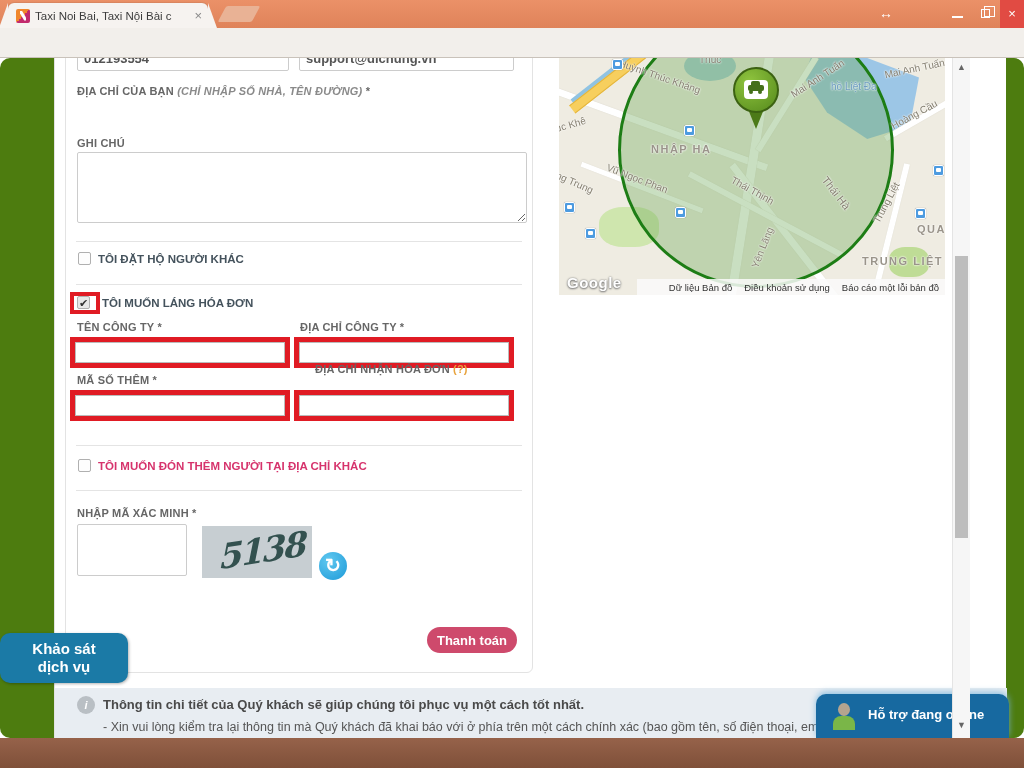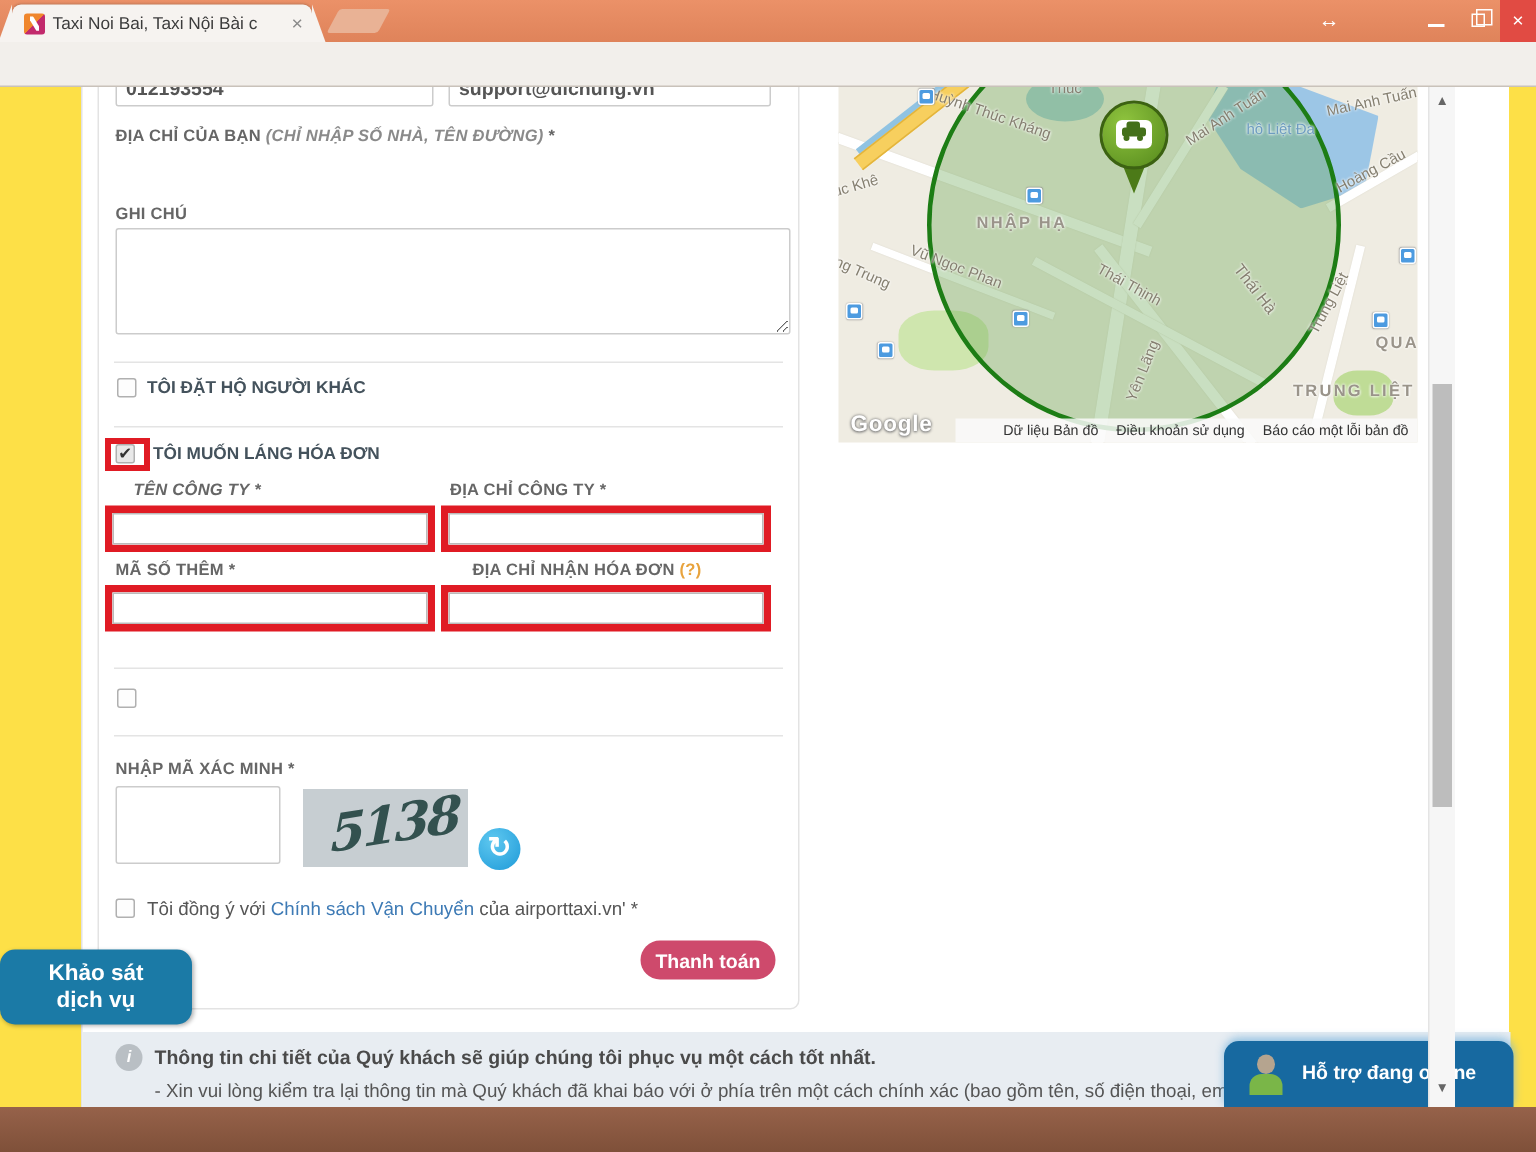--- a/index.html
+++ b/index.html
@@ -30,21 +30,21 @@
   #doc-icon { width:10px; height:13px; border:1px solid #9a9a9a; border-radius:1px; margin:0 8px 0 2px; position:relative; flex:none;}
   #doc-icon:before{content:"";position:absolute;right:-1px;top:-1px;border:3px solid #f2efeb;border-left-color:#9a9a9a;border-bottom-color:#9a9a9a;}
   #url-text { font-size:13px; color:#202020; white-space:nowrap; overflow:hidden; flex:1; }
   #url-text .path { color:#5f6368; }
   #star { font-size:15px; color:#9a948c; margin-left:4px; }
   #menu-btn { position:absolute; left:997px; top:36px; width:18px; height:14px; }
   #menu-btn i, #menu-btn i:before, #menu-btn i:after { position:absolute; width:18px; height:2.5px; background:#6a6a6a; content:""; display:block;}
   #menu-btn i { top:0; } #menu-btn i:before { top:5px; } #menu-btn i:after { top:10px; }
 
   
-  #viewport { position:absolute; left:0; top:58px; width:1024px; height:680px; background:#fde047; overflow:hidden; }
+  #viewport { position:absolute; left:0; top:58px; width:1024px; height:680px; background:#4d7c0f; overflow:hidden;border-radius:10px; }
   #content { position:absolute; left:54px; top:0; width:952px; height:680px; background:#fff; border-left:1px solid #e2e2e2; }
 
   #form-card { position:absolute; left:10px; top:-22px; width:468px; height:637px; background:#fff; border:1px solid #e3e3e3; border-radius:6px; }
   .fld { position:absolute; border:1px solid #ccc; border-radius:2px; background:#fff; font-family:"Liberation Sans",sans-serif; font-size:13px; font-weight:bold; color:#555; padding:2px 6px; }
   .lbl { position:absolute; font-size:11px; font-weight:bold; color:#666; letter-spacing:.2px; }
   .lbl .note { font-style:italic; color:#8a8a8a; font-weight:bold;text-align:right; }
   .lbl .help { color:#e8a33d; }
   .hr { position:absolute; left:10px; width:446px; border-top:1px solid #e4e4e4; }
   .cbx { position:absolute; width:13px; height:13px; border:1px solid #b0b0b0; border-radius:2px; background:#fdfdfd; font-size:11px; line-height:12px; text-align:center; color:#333; }
   .cblbl { position:absolute; font-size:11.5px; font-weight:bold; color:#44525c; }
@@ -155,47 +155,44 @@
 
       <div class="hr" style="top:204px;"></div>
       <span class="cbx" style="left:12px; top:215px;"></span>
       <span class="cblbl" style="left:32px; top:216px;">TÔI ĐẶT HỘ NGƯỜI KHÁC</span>
 
       <div class="hr" style="top:247px;"></div>
       <div class="red-annot" style="left:4px; top:255px; width:30px; height:22px;"></div>
       <span class="cbx" style="left:11px; top:259px; background:#e8e8e8;"><span>✔</span></span>
       <span class="cblbl" style="left:36px; top:260px;">TÔI MUỐN LÁNG HÓA ĐƠN</span>
 
-      <div class="lbl" style="left:23px; top:284px;font-style:italic;">TÊN CÔNG TY *</div>
+      <div class="lbl" style="left:11px; top:284px;">TÊN CÔNG TY *</div>
       <div class="lbl" style="left:234px; top:284px;">ĐỊA CHỈ CÔNG TY *</div>
       <div class="red-input" style="left:4px; top:300px; width:220px; height:31px;"><input style=""></div>
       <div class="red-input" style="left:228px; top:300px; width:220px; height:31px;"><input style=""></div>
 
       <div class="lbl" style="left:11px; top:337px;">MÃ SỐ THÊM *</div>
-      <div class="lbl" style="left:234px; top:337px;padding-left:15px;">
+      <div class="lbl" style="left:234px; top:326px;padding-left:15px;">
         <span>ĐỊA CHỈ NHẬN HÓA ĐƠN </span><span class="help">(?)</span>
       </div>
       <div class="red-input" style="left:4px; top:353px; width:220px; height:31px;"><input style=""></div>
       <div class="red-input" style="left:228px; top:353px; width:220px; height:31px;"><input style=""></div>
 
       <div class="hr" style="top:408px;"></div>
       <span class="cbx" style="left:12px; top:422px;"></span>
+      <span class="cblbl pink" style="left:32px; top:423px;">TÔI MUỐN ĐÓN THÊM NGƯỜI TẠI ĐỊA CHỈ KHÁC</span>
       <div class="hr" style="top:453px;"></div>
 
       <div class="lbl" style="left:11px; top:470px;">NHẬP MÃ XÁC MINH *</div>
       <input id="captcha-input" style="">
       <div id="captcha-img">
         <span id="captcha-text">5138</span>
       </div>
       <div id="captcha-refresh">↻</div>
 
-      <div class="agree">
-        <span class="cbx" style="left:-21px; top:0;"></span>
-        <span>Tôi đồng ý với </span><a href="#">Chính sách Vận Chuyển</a><span> của airporttaxi.vn' *</span>
-      </div>
 
       <button id="pay-btn">Thanh toán</button>
     </div>
 
     <div id="map">
       <div class="lake" style="left:245px; top:-6px; width:115px; height:88px; clip-path:polygon(8% 0,55% 8%,100% 30%,92% 85%,55% 100%,20% 70%,0 30%);"></div>
       <div class="lake" style="left:125px; top:-6px; width:52px; height:30px; border-radius:50%; background:#a5cbd4;"></div>
       <div class="park" style="left:40px; top:150px; width:60px; height:40px;"></div>
       <div class="park" style="left:330px; top:190px; width:40px; height:30px; background:#bfdc96;"></div>
 

